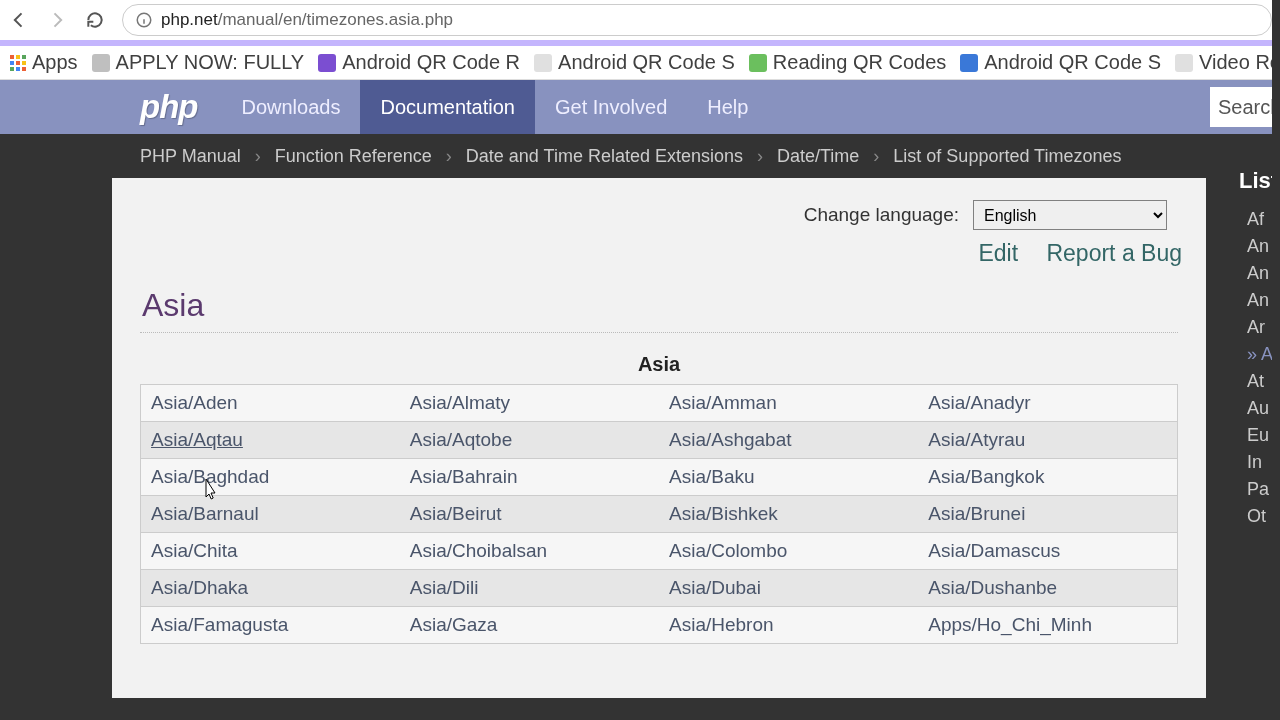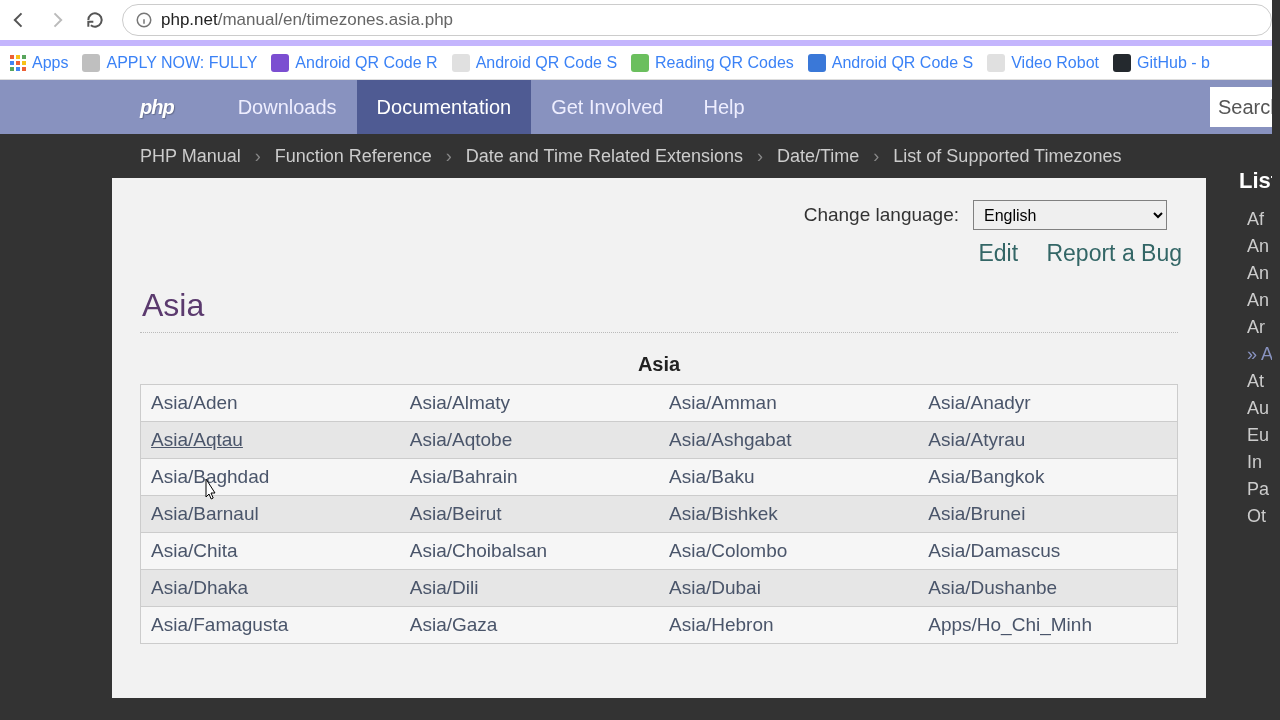--- a/index.html
+++ b/index.html
@@ -7,37 +7,37 @@
 
   
   .chrome-bar { height:46px; background:#fff; border-bottom:6px solid #c4b5fd; display:flex; align-items:center; padding:0 8px; gap:16px; }
   .nav-btn { width:22px; height:22px; display:flex; align-items:center; justify-content:center; color:#555; cursor:pointer; }
   .nav-btn.disabled { color:#bbb; }
   .url-bar { flex:1; display:flex; align-items:center; height:32px; border:1px solid #ccc; border-radius:18px; padding:0 12px; gap:8px; color:#333; }
   .url-text { font-size:17px; }
   .url-host { color:#222; }
   .url-path { color:#666; }
 
-  .bookmarks-bar { height:34px; background:#fff; border-bottom:1px solid #ddd; display:flex; align-items:center; padding:0 10px; gap:14px; font-size:16px; color:#3b82f6; overflow:hidden; white-space:nowrap; }
+  .bookmarks-bar { height:34px; background:#fff; border-bottom:1px solid #ddd; display:flex; align-items:center; padding:0 10px; gap:14px; font-size:20px; color:#404040; overflow:hidden; white-space:nowrap; }
   .bk-item { display:flex; align-items:center; gap:6px; cursor:pointer; }
   .bk-ico { width:18px; height:18px; border-radius:3px; display:inline-block; }
   .apps-ico { display:grid; grid-template-columns:repeat(3,4px); grid-template-rows:repeat(3,4px); gap:2px; }
   .apps-ico span{ background:#ed6035; width:4px; height:4px;}
   .apps-ico span:nth-child(2){background:#f7c117;}
   .apps-ico span:nth-child(3){background:#58a55c;}
   .apps-ico span:nth-child(4){background:#4285f4;}
   .apps-ico span:nth-child(5){background:#ed6035;}
   .apps-ico span:nth-child(6){background:#f7c117;}
   .apps-ico span:nth-child(7){background:#58a55c;}
   .apps-ico span:nth-child(8){background:#4285f4;}
   .apps-ico span:nth-child(9){background:#ed6035;}
 
   
   .php-nav { height:54px; background:#8892BF; display:flex; align-items:center; padding-left:140px; gap:0; color:#fff; font-size:20px; }
-  .php-logo { font-weight:bold; font-size:20px; color:#fff; letter-spacing:-1px; margin-right:44px; text-shadow:1px 1px 1px rgba(0,0,0,.25); font-style:italic;}
+  .php-logo { font-weight:bold; font-size:33px; color:#fff; letter-spacing:-1px; margin-right:24px; text-shadow:1px 1px 1px rgba(0,0,0,.25); font-style:italic;}
   .php-nav a { padding:0 20px; height:54px; display:flex; align-items:center; color:#eef; cursor:pointer; }
   .php-nav a.active { background:#4F5B93; color:#fff; }
   .search-box { margin-left:auto; width:70px; background:#fff; height:40px; display:flex; align-items:center; padding-left:8px; color:#555; font-size:20px; overflow:hidden;}
 
   
   .page-wrap { background:#333; padding-top:0; height:calc(720px - 46px - 34px - 54px); position:relative; }
   .breadcrumbs { height:44px; display:flex; align-items:center; gap:14px; padding-left:140px; color:#ccc; font-size:18px; }
   .breadcrumbs a { color:#ccc; cursor:pointer; }
   .breadcrumbs .sep { color:#888; }
 

